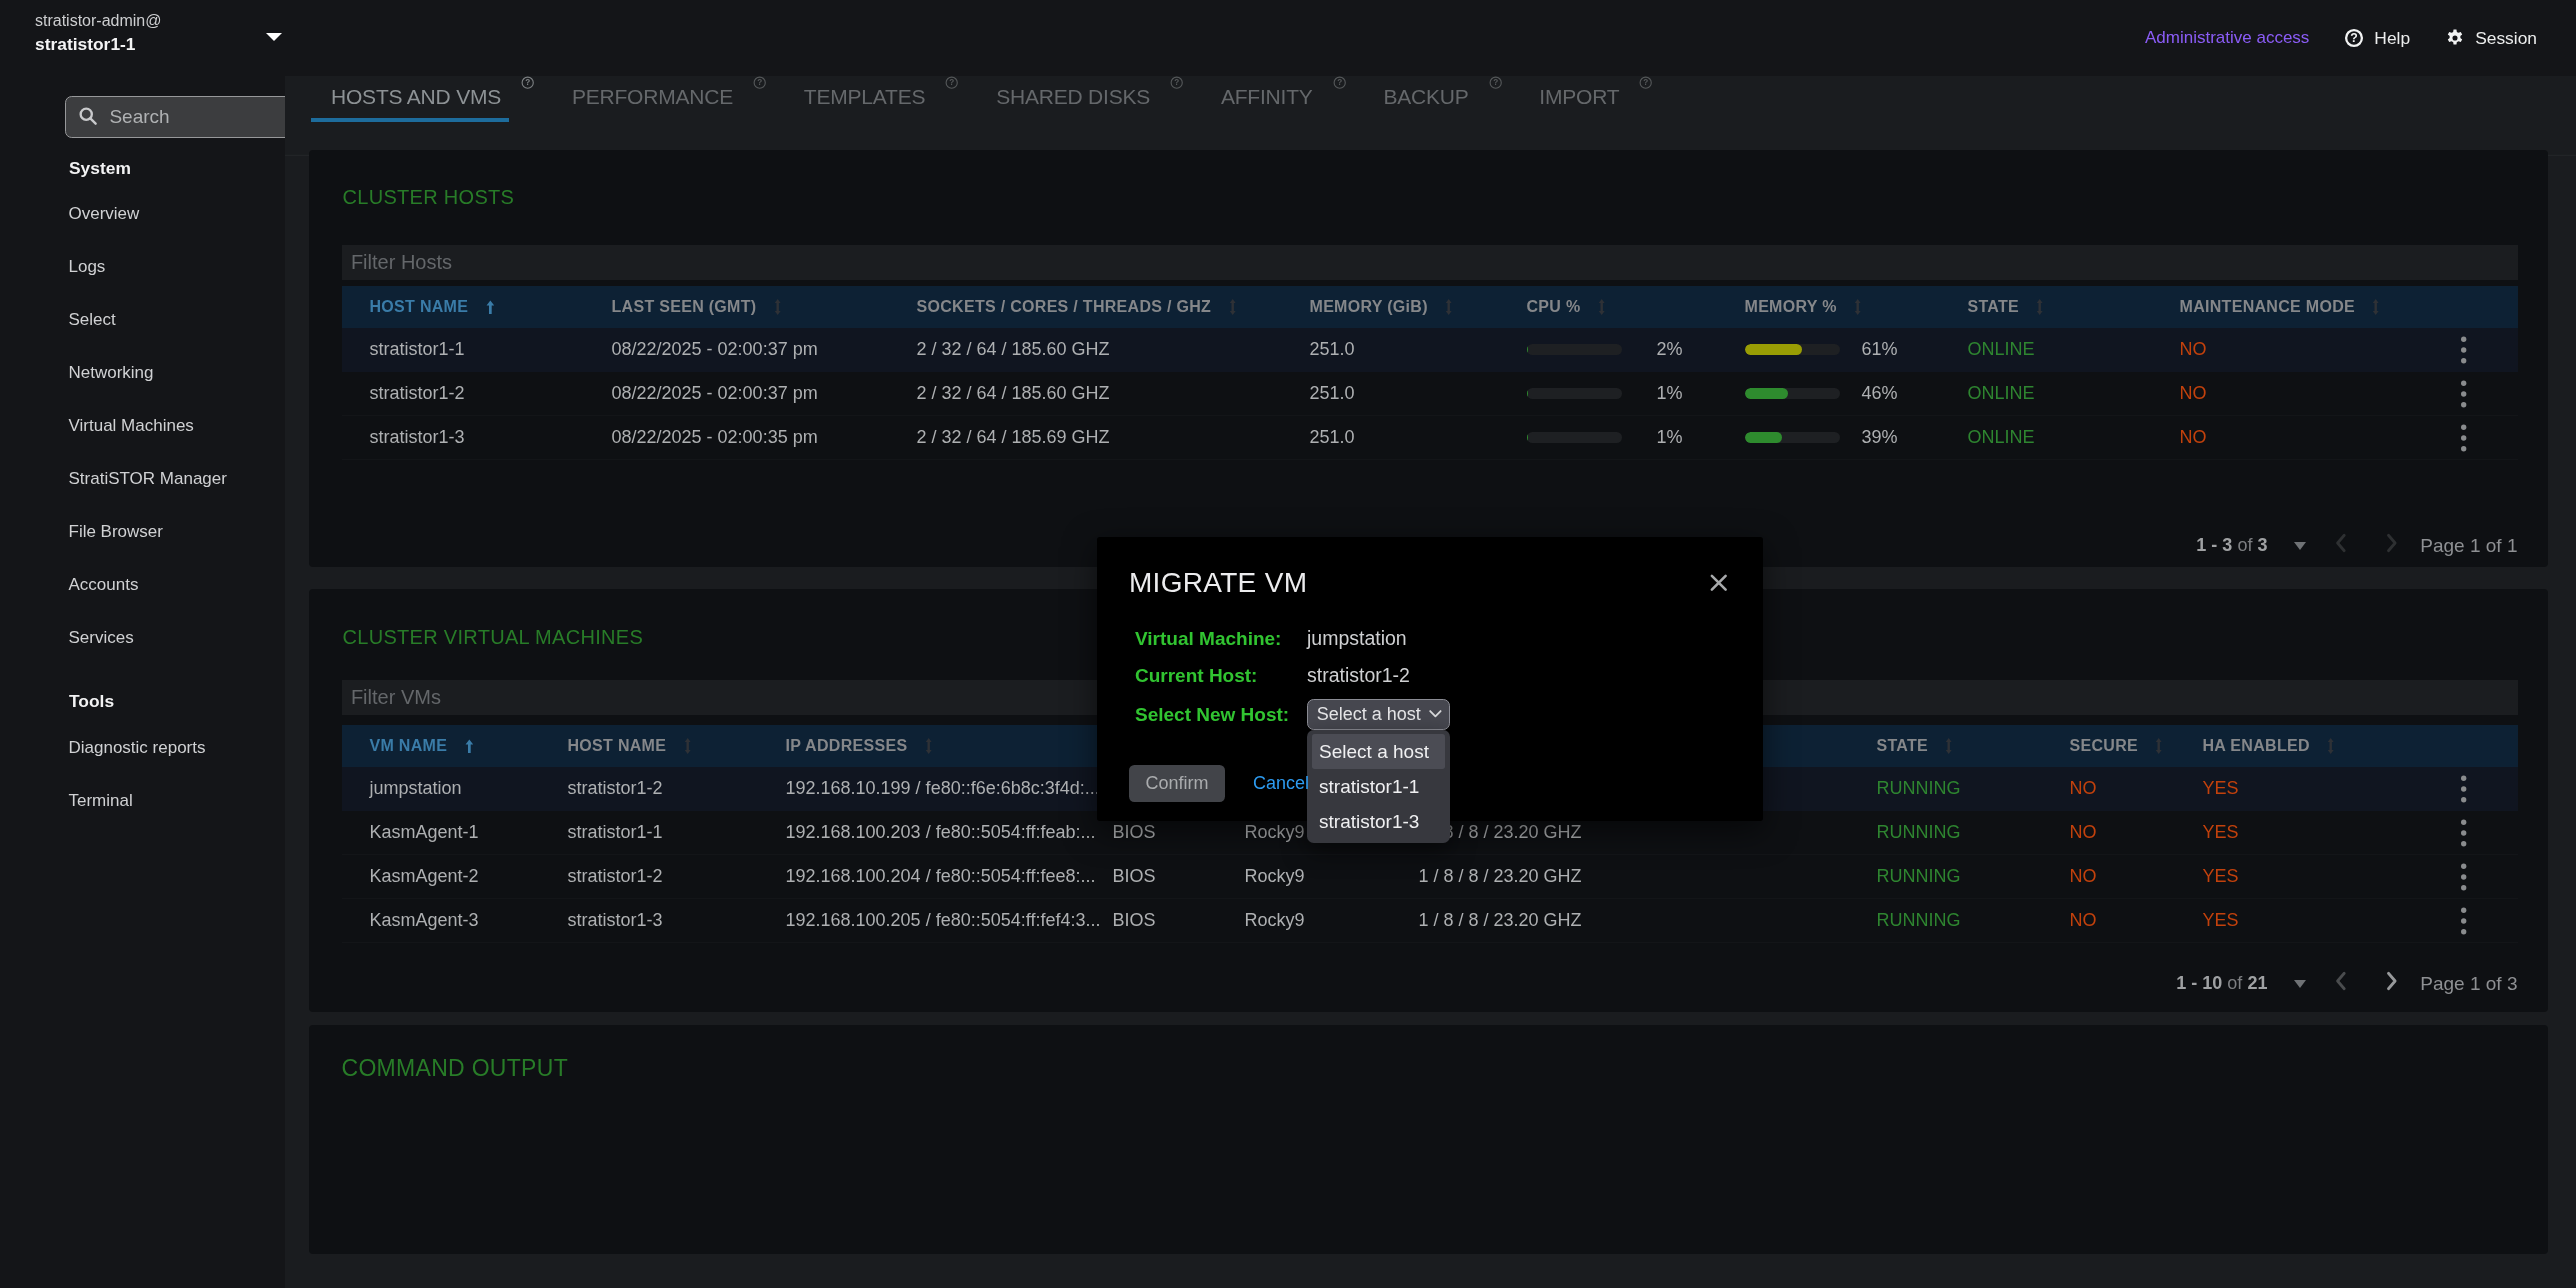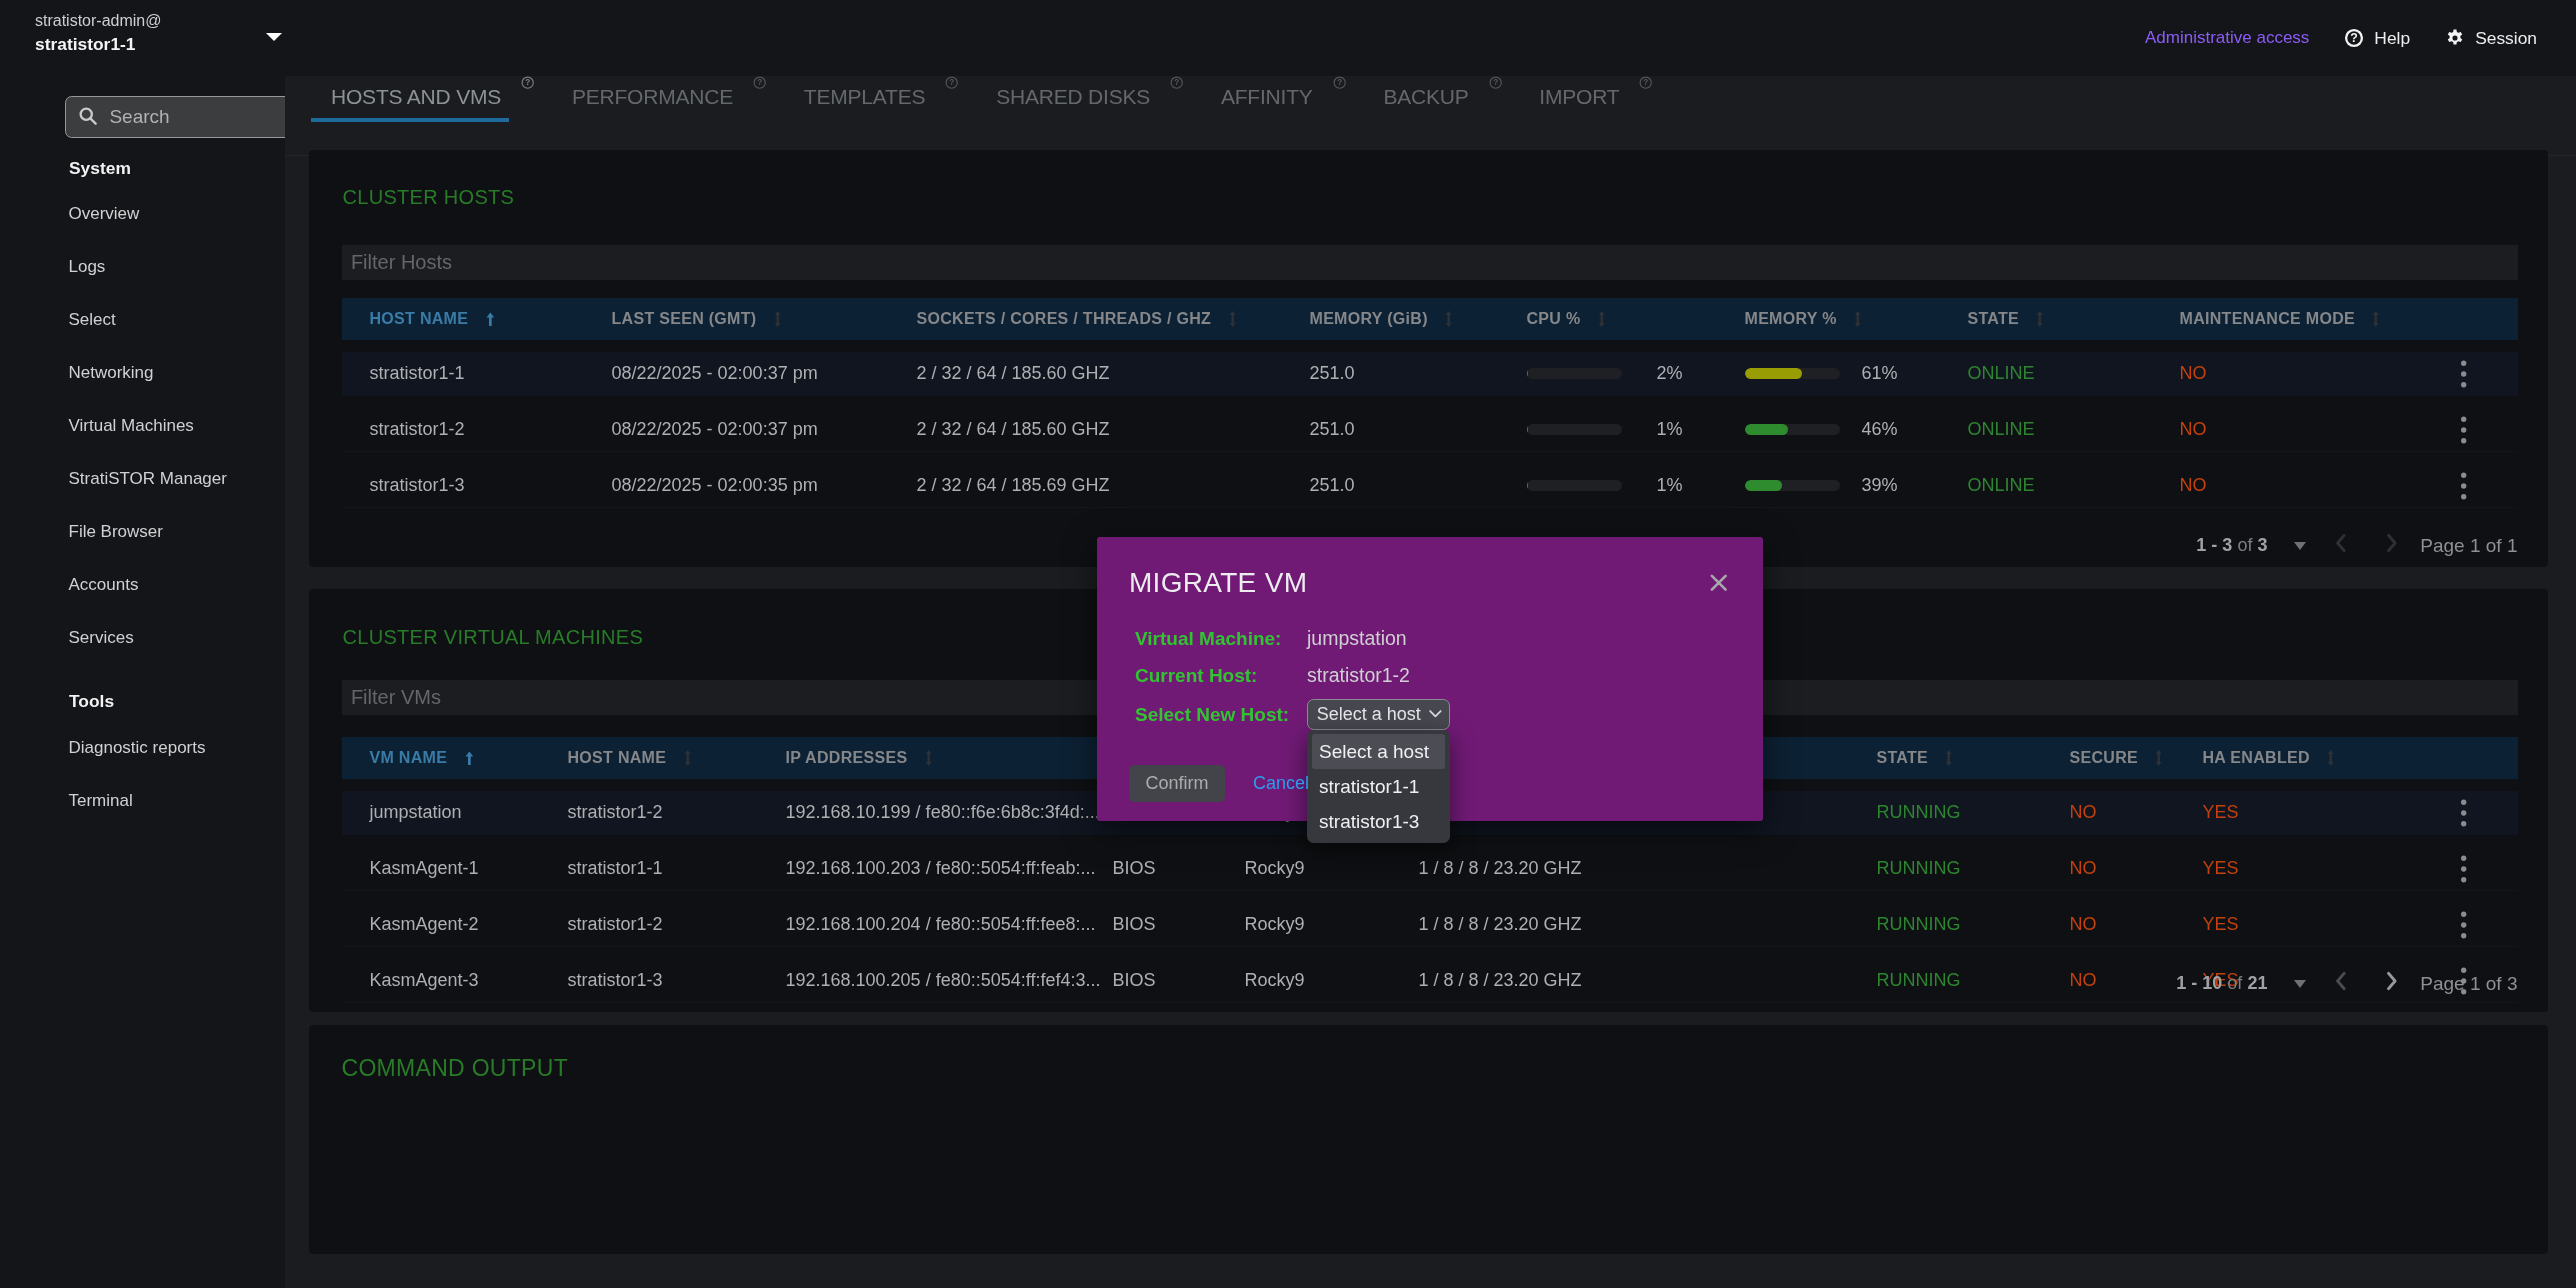--- a/index.html
+++ b/index.html
@@ -54,21 +54,21 @@
   .card-cmd{top:949px;height:229px;}
   .card-title{position:absolute;left:34px;font-size:20px;letter-spacing:0.3px;color:#287c28;}
   .filter-strip{position:absolute;left:33px;width:2176px;height:35px;background:#1b1d20;
     display:flex;align-items:center;}
   .filter-strip input{background:transparent;border:none;outline:none;padding-left:9.4px;width:95%;
     color:#9b9da0;font-size:20px;font-family:"Liberation Sans",sans-serif;}
   .filter-strip input::placeholder{color:#64676a;}
 
   
   .tbl{position:absolute;left:33px;width:2176px;}
-  .trow{display:grid;align-items:center;margin-top:12px;}
+  .trow{display:grid;align-items:center;}
   .hosts-grid{grid-template-columns:270px 305px 393px 217px 218px 223px 212px 255px 83px;}
   .vms-grid{grid-template-columns:226px 218px 327px 132px 174px 458px 193px 133px 232px 83px;}
   .thead{height:42px;background:#0d2134;}
   .thead .cell{display:flex;align-items:center;gap:17.4px;font-size:16px;font-weight:bold;
     letter-spacing:0.3px;color:#85878a;white-space:nowrap;overflow:hidden;}
   .thead .cell.sorted{color:#3a7ca8;}
   .tbody .trow{height:44px;border-bottom:1.3px solid rgba(255,255,255,0.025);}
   .tbody .trow.hl{background:#101520;border-bottom-color:transparent;}
   .cell{padding:0;}
   .cell.first{padding-left:28px;}
@@ -92,21 +92,21 @@
   .pager .pagetxt{margin-left:21.5px;font-size:19px;color:#8e9093;}
 
   
   .cmd-title{position:absolute;left:33px;top:29.5px;font-size:23px;letter-spacing:0.3px;color:#287c28;}
   .cmd-head{position:absolute;left:33px;top:70px;width:2176px;height:29px;display:grid;
     grid-template-columns:882px 221px 780px 292px;align-items:center;
     border-bottom:1.3px solid #222427;}
   .cmd-head .cell{font-size:16px;font-weight:bold;letter-spacing:0.3px;color:#85878a;}
 
   
-  .modal{position:absolute;left:1097px;top:537px;width:666px;height:284px;background:#701a75;
+  .modal{position:absolute;left:1097px;top:537px;width:666px;height:284px;background:#000000;
     border-radius:2.7px;box-shadow:0 9.4px 32px rgba(0,0,0,0.55);}
   .modal-title{position:absolute;left:32px;top:29.5px;font-size:28px;font-weight:500;color:#ececee;letter-spacing:0.3px;}
   .modal-close{position:absolute;right:35px;top:36px;cursor:pointer;}
   .fieldrow{position:absolute;left:38px;display:flex;align-items:center;}
   .flabel{width:172px;font-size:19px;font-weight:bold;color:#31c431;}
   .fvalue{font-size:19.5px;color:#cfd0d2;}
   .selectbox{position:absolute;left:210px;top:162px;width:143px;height:31px;background:#46474f;
     border:1.3px solid #8b8c94;border-radius:6.7px;display:flex;align-items:center;
     padding:0 6.7px 0 8.7px;cursor:pointer;}
   .selectbox .sval{font-size:18px;color:#e6e6e8;flex:1;white-space:nowrap;overflow:hidden;}

